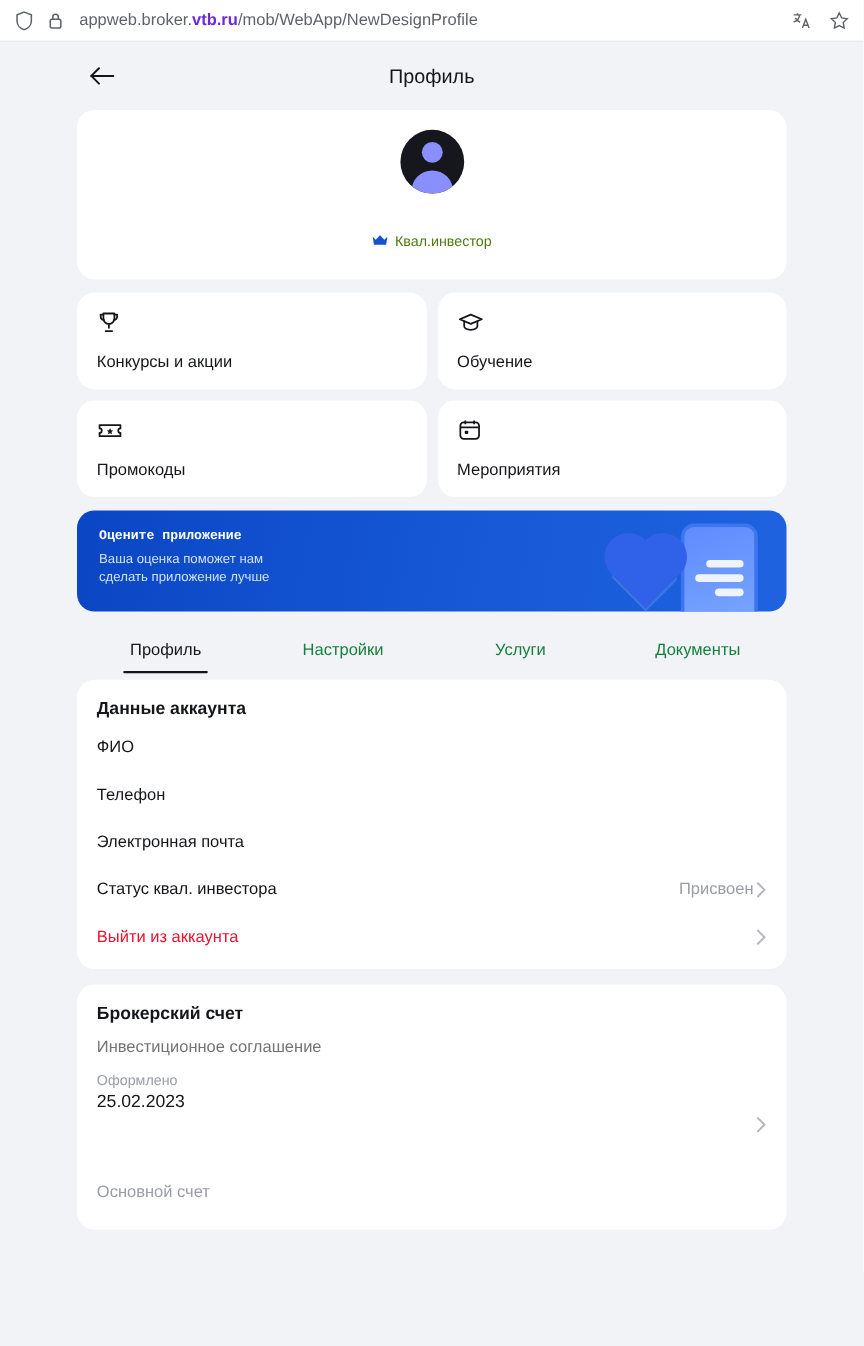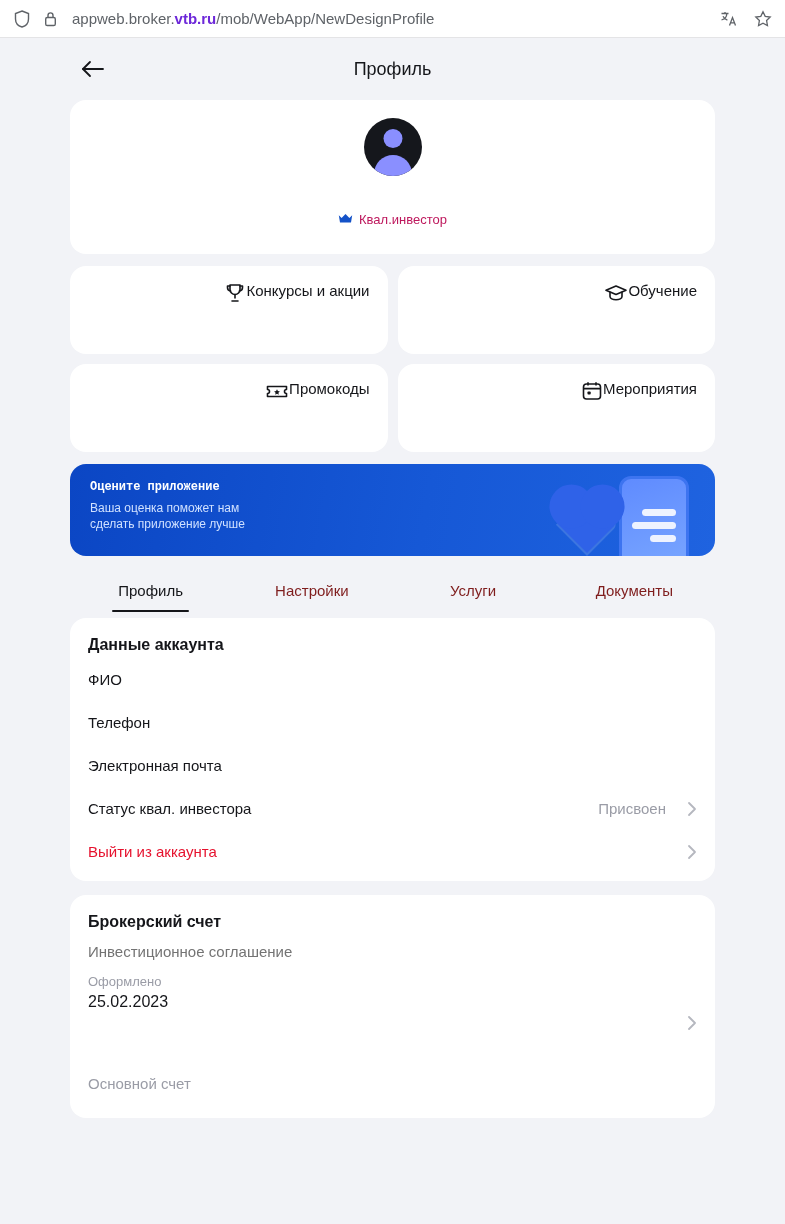--- a/index.html
+++ b/index.html
@@ -117,39 +117,39 @@
     width: 38px; height: 21px;
     border-radius: 19px 19px 0 0;
     background: #8a8fff;
   }
   .qual-badge {
     margin-top: 36px;
     display: inline-flex;
     align-items: center;
     gap: 6px;
     font-size: 13px;
-    color: #be185d;
+    color: #4d7c0f;
   }
   .crown { color: #1452c8; font-size: 13px; line-height: 1; }
 
   
   .tiles {
     margin-top: 12px;
     display: grid;
     grid-template-columns: 1fr 1fr;
     gap: 10px;
   }
   .tile {
     background: #ffffff;
     border-radius: 16px;
     height: 88px;
     padding: 16px 18px;
     display: flex;
-    flex-direction: row;
-    justify-content: flex-end;
+    flex-direction: column;
+    justify-content: space-between;
     cursor: pointer;
   }
   .tile-icon { color: #15161a; height: 22px; display:flex; align-items:center; }
   .tile-label { font-size: 15px; color: #15161a; }
 
   
   .promo {
     margin-top: 12px;
     height: 92px;
     border-radius: 16px;
@@ -200,21 +200,21 @@
   
   .tabs {
     display: flex;
     margin-top: 14px;
     background: #f2f3f7;
   }
   .tab {
     flex: 1 1 0;
     text-align: center;
     font-size: 15px;
-    color: #7f1d1d;
+    color: #15803d;
     padding: 12px 0 13px;
     cursor: pointer;
     position: relative;
   }
   .tab.active { color: #15161a; }
   .tab.active:after {
     content: "";
     position: absolute;
     left: 26%; right: 26%;
     bottom: 0; height: 2px;
@@ -236,21 +236,21 @@
   .row {
     display: flex;
     align-items: center;
     justify-content: space-between;
     padding: 13px 18px;
     font-size: 15px;
     color: #15161a;
     cursor: pointer;
   }
   .row .value { color: #9a9ca6; font-size: 15px; }
-  .row .right { display: flex; align-items: center; gap: 21px; }
+  .row .right { display: flex; align-items: center; gap: 2px; }
   .chev { color: #b5b7bf; display: flex; align-items: center; }
   .row.danger { color: #e6122e; }
 
   
   .broker-card {
     margin-top: 14px;
     padding: 18px 0 26px;
     position: relative;
   }
   .sub-line {

